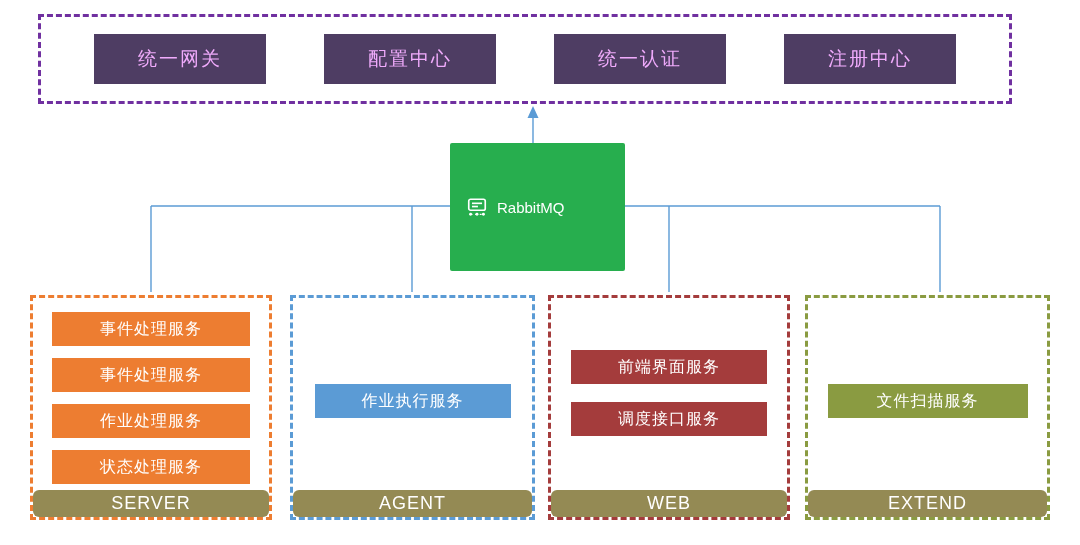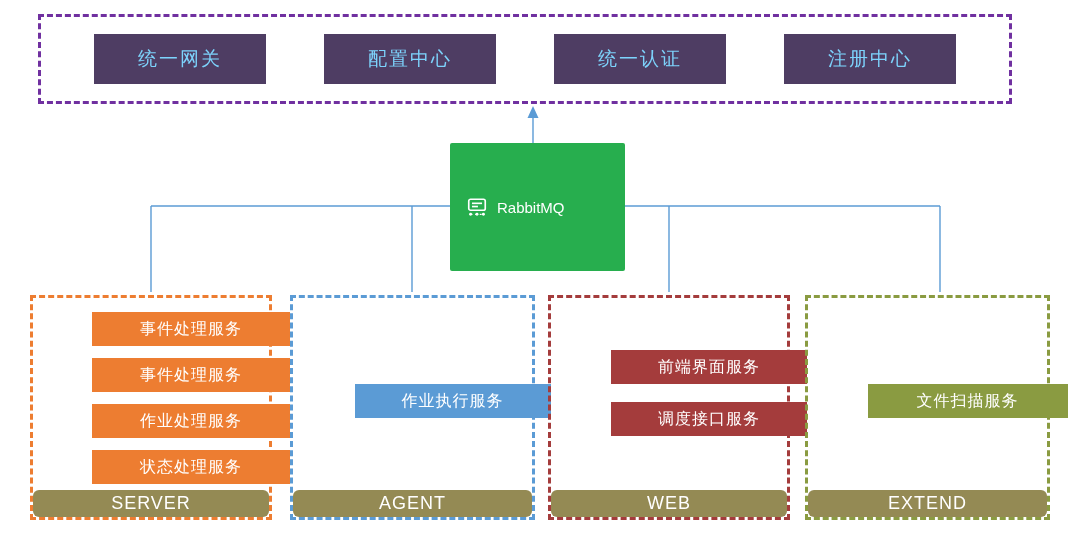--- a/index.html
+++ b/index.html
@@ -9,21 +9,21 @@
   }
   .connectors{position:absolute;left:0;top:0;width:1080px;height:545px;}
 
   
   .platform{
     position:absolute;left:38px;top:14px;width:974px;height:90px;
     border:3px dashed #7030A0;box-sizing:border-box;
     display:flex;align-items:center;justify-content:center;gap:58px;
   }
   .platform-box{
-    width:172px;height:50px;background:#4E3D63;color:#7dd3fc;
+    width:172px;height:50px;background:#4E3D63;color:#f0abfc;
     display:flex;align-items:center;justify-content:center;
     font-size:19px;letter-spacing:2px;
   }
 
   
   .mw{
     position:absolute;left:450px;top:143px;width:175px;height:128px;
     background:#27AE4E;color:#fff;border-radius:2px;
     display:flex;flex-direction:column;justify-content:center;gap:9px;
     padding-left:16px;box-sizing:border-box;
@@ -35,21 +35,21 @@
   
   .group{position:absolute;top:295px;height:225px;border:3px dashed;box-sizing:border-box;}
   .group.server{left:30px;width:242px;border-color:#ED7D31;}
   .group.agent{left:290px;width:245px;border-color:#5B9BD5;}
   .group.web{left:548px;width:242px;border-color:#A43C3C;}
   .group.extend{left:805px;width:245px;border-color:#8A9B41;}
 
   .svc{
     position:absolute;left:50%;transform:translateX(-50%);
     height:34px;color:#fff;font-size:16px;letter-spacing:1px;
-    display:flex;align-items:center;justify-content:center;white-space:nowrap;margin-left:40px;
+    display:flex;align-items:center;justify-content:center;white-space:nowrap;
   }
   .server .svc{width:198px;background:#ED7D31;}
   .svc.s1{top:14px}.svc.s2{top:60px}.svc.s3{top:106px}.svc.s4{top:152px}
   .agent .svc{width:196px;background:#5B9BD5;top:86px;}
   .web .svc{width:196px;background:#A43C3C;}
   .svc.w1{top:52px}.svc.w2{top:104px}
   .extend .svc{width:200px;background:#8A9B41;top:86px;}
 
   .group-label{
     position:absolute;left:0;right:0;bottom:0;height:27px;background:#948A54;

